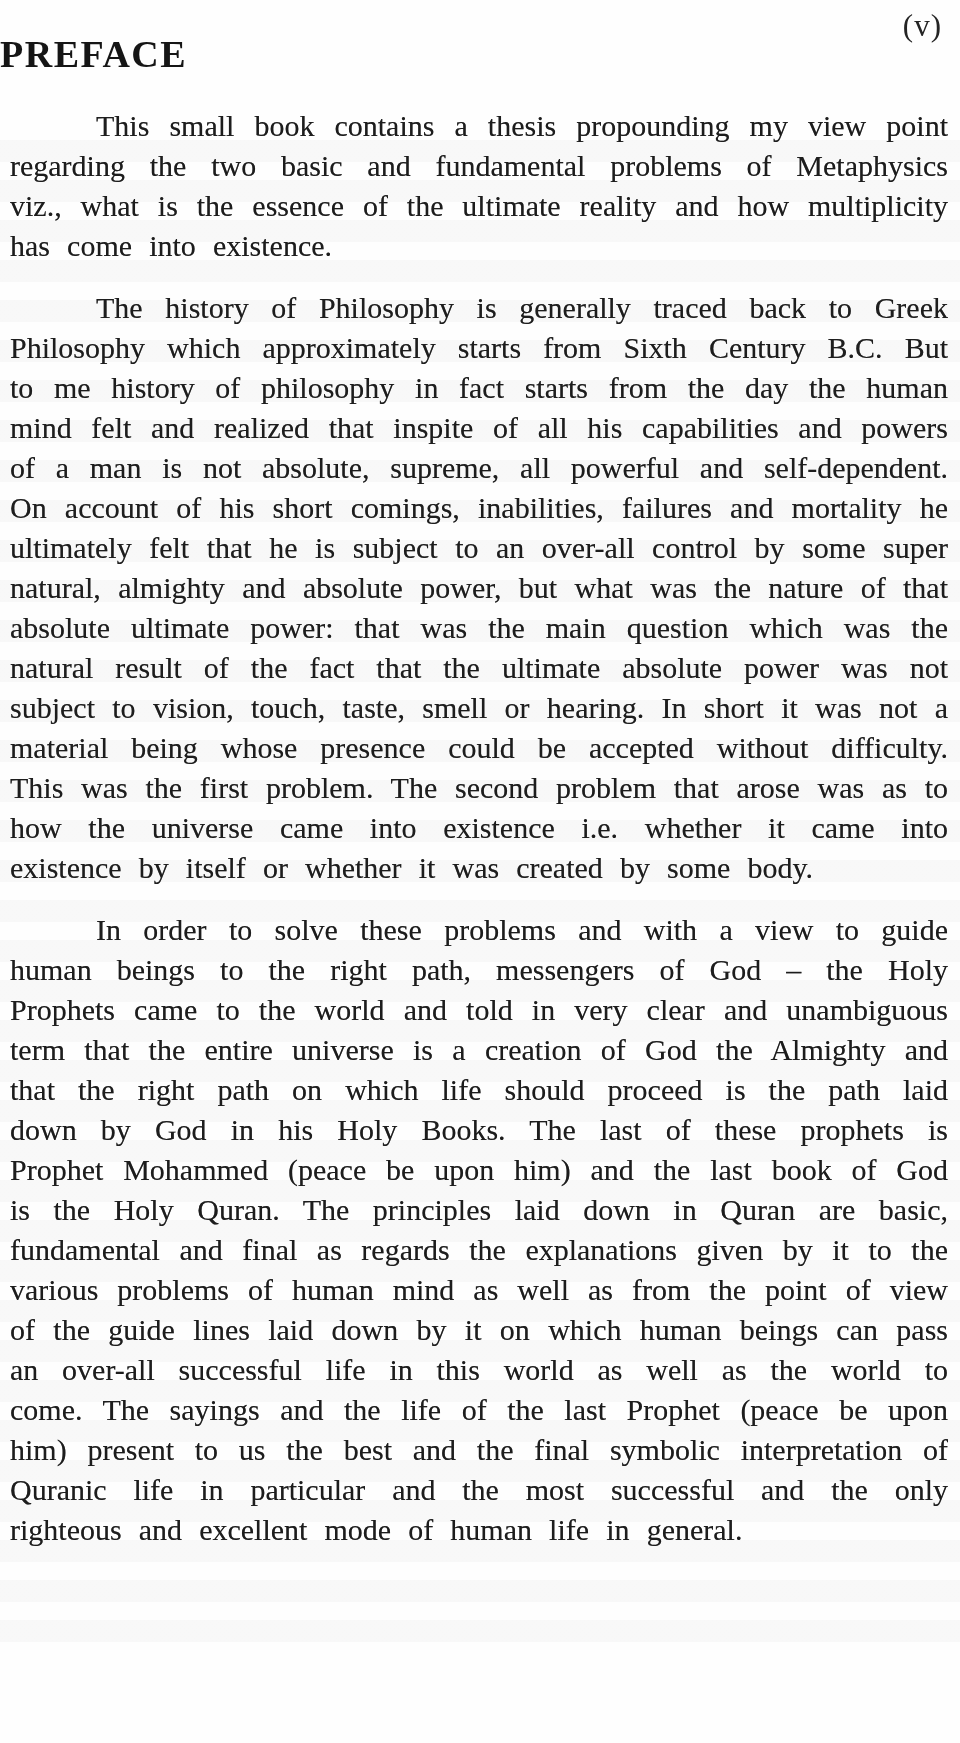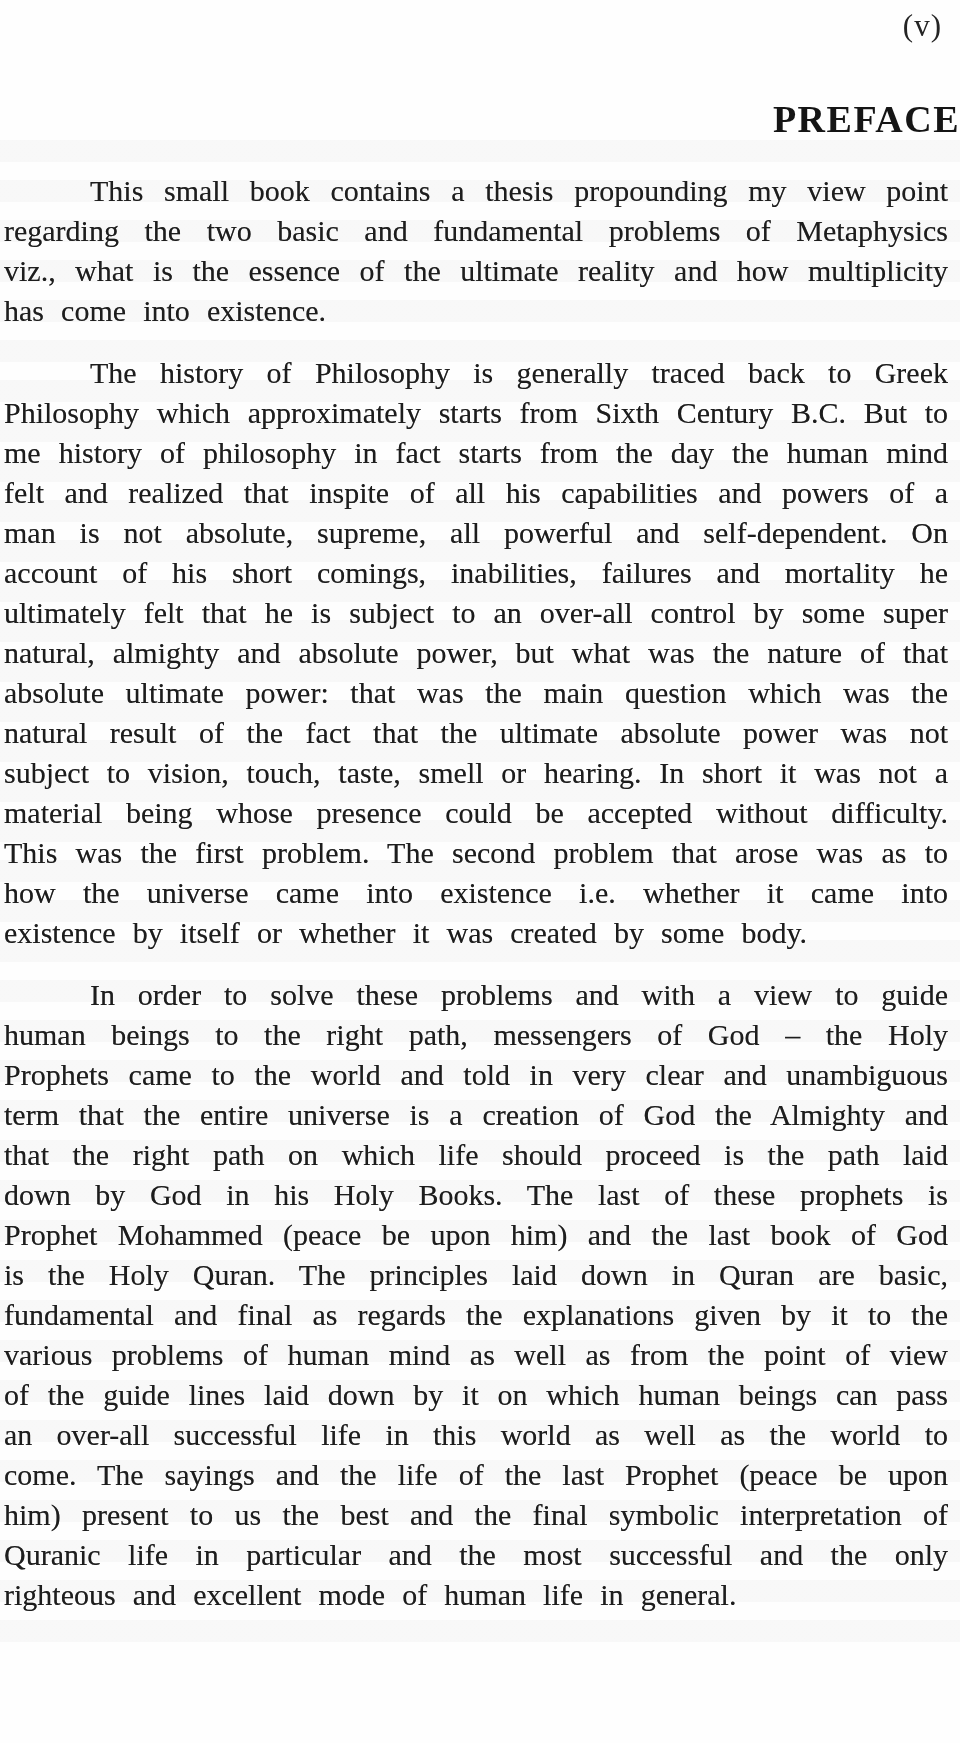--- a/index.html
+++ b/index.html
@@ -33,30 +33,30 @@
   .page-number {
     position: absolute;
     top: 8px;
     right: 18px;
     font-size: 31px;
     letter-spacing: 1px;
     color: #242424;
   }
   .heading {
     margin: 0;
-    padding-top: 97px;
-    text-align: right;
+    padding-top: 32px;
+    text-align: left;
     font-size: 38px;
     font-weight: bold;
     letter-spacing: 1.5px;
     color: #151515;
   }
   .body-text {
     position: relative;
-    margin: 30px 12px 0 4px;
+    margin: 30px 12px 0 10px;
   }
   .body-text p {
     margin: 0 0 22px 0;
     font-size: 30px;
     line-height: 40px;
     text-align: justify;
     text-indent: 86px;
     word-spacing: 0.32em;
     color: #1d1d1d;
     text-shadow: 0 0 0.6px rgba(30,30,30,0.55);

